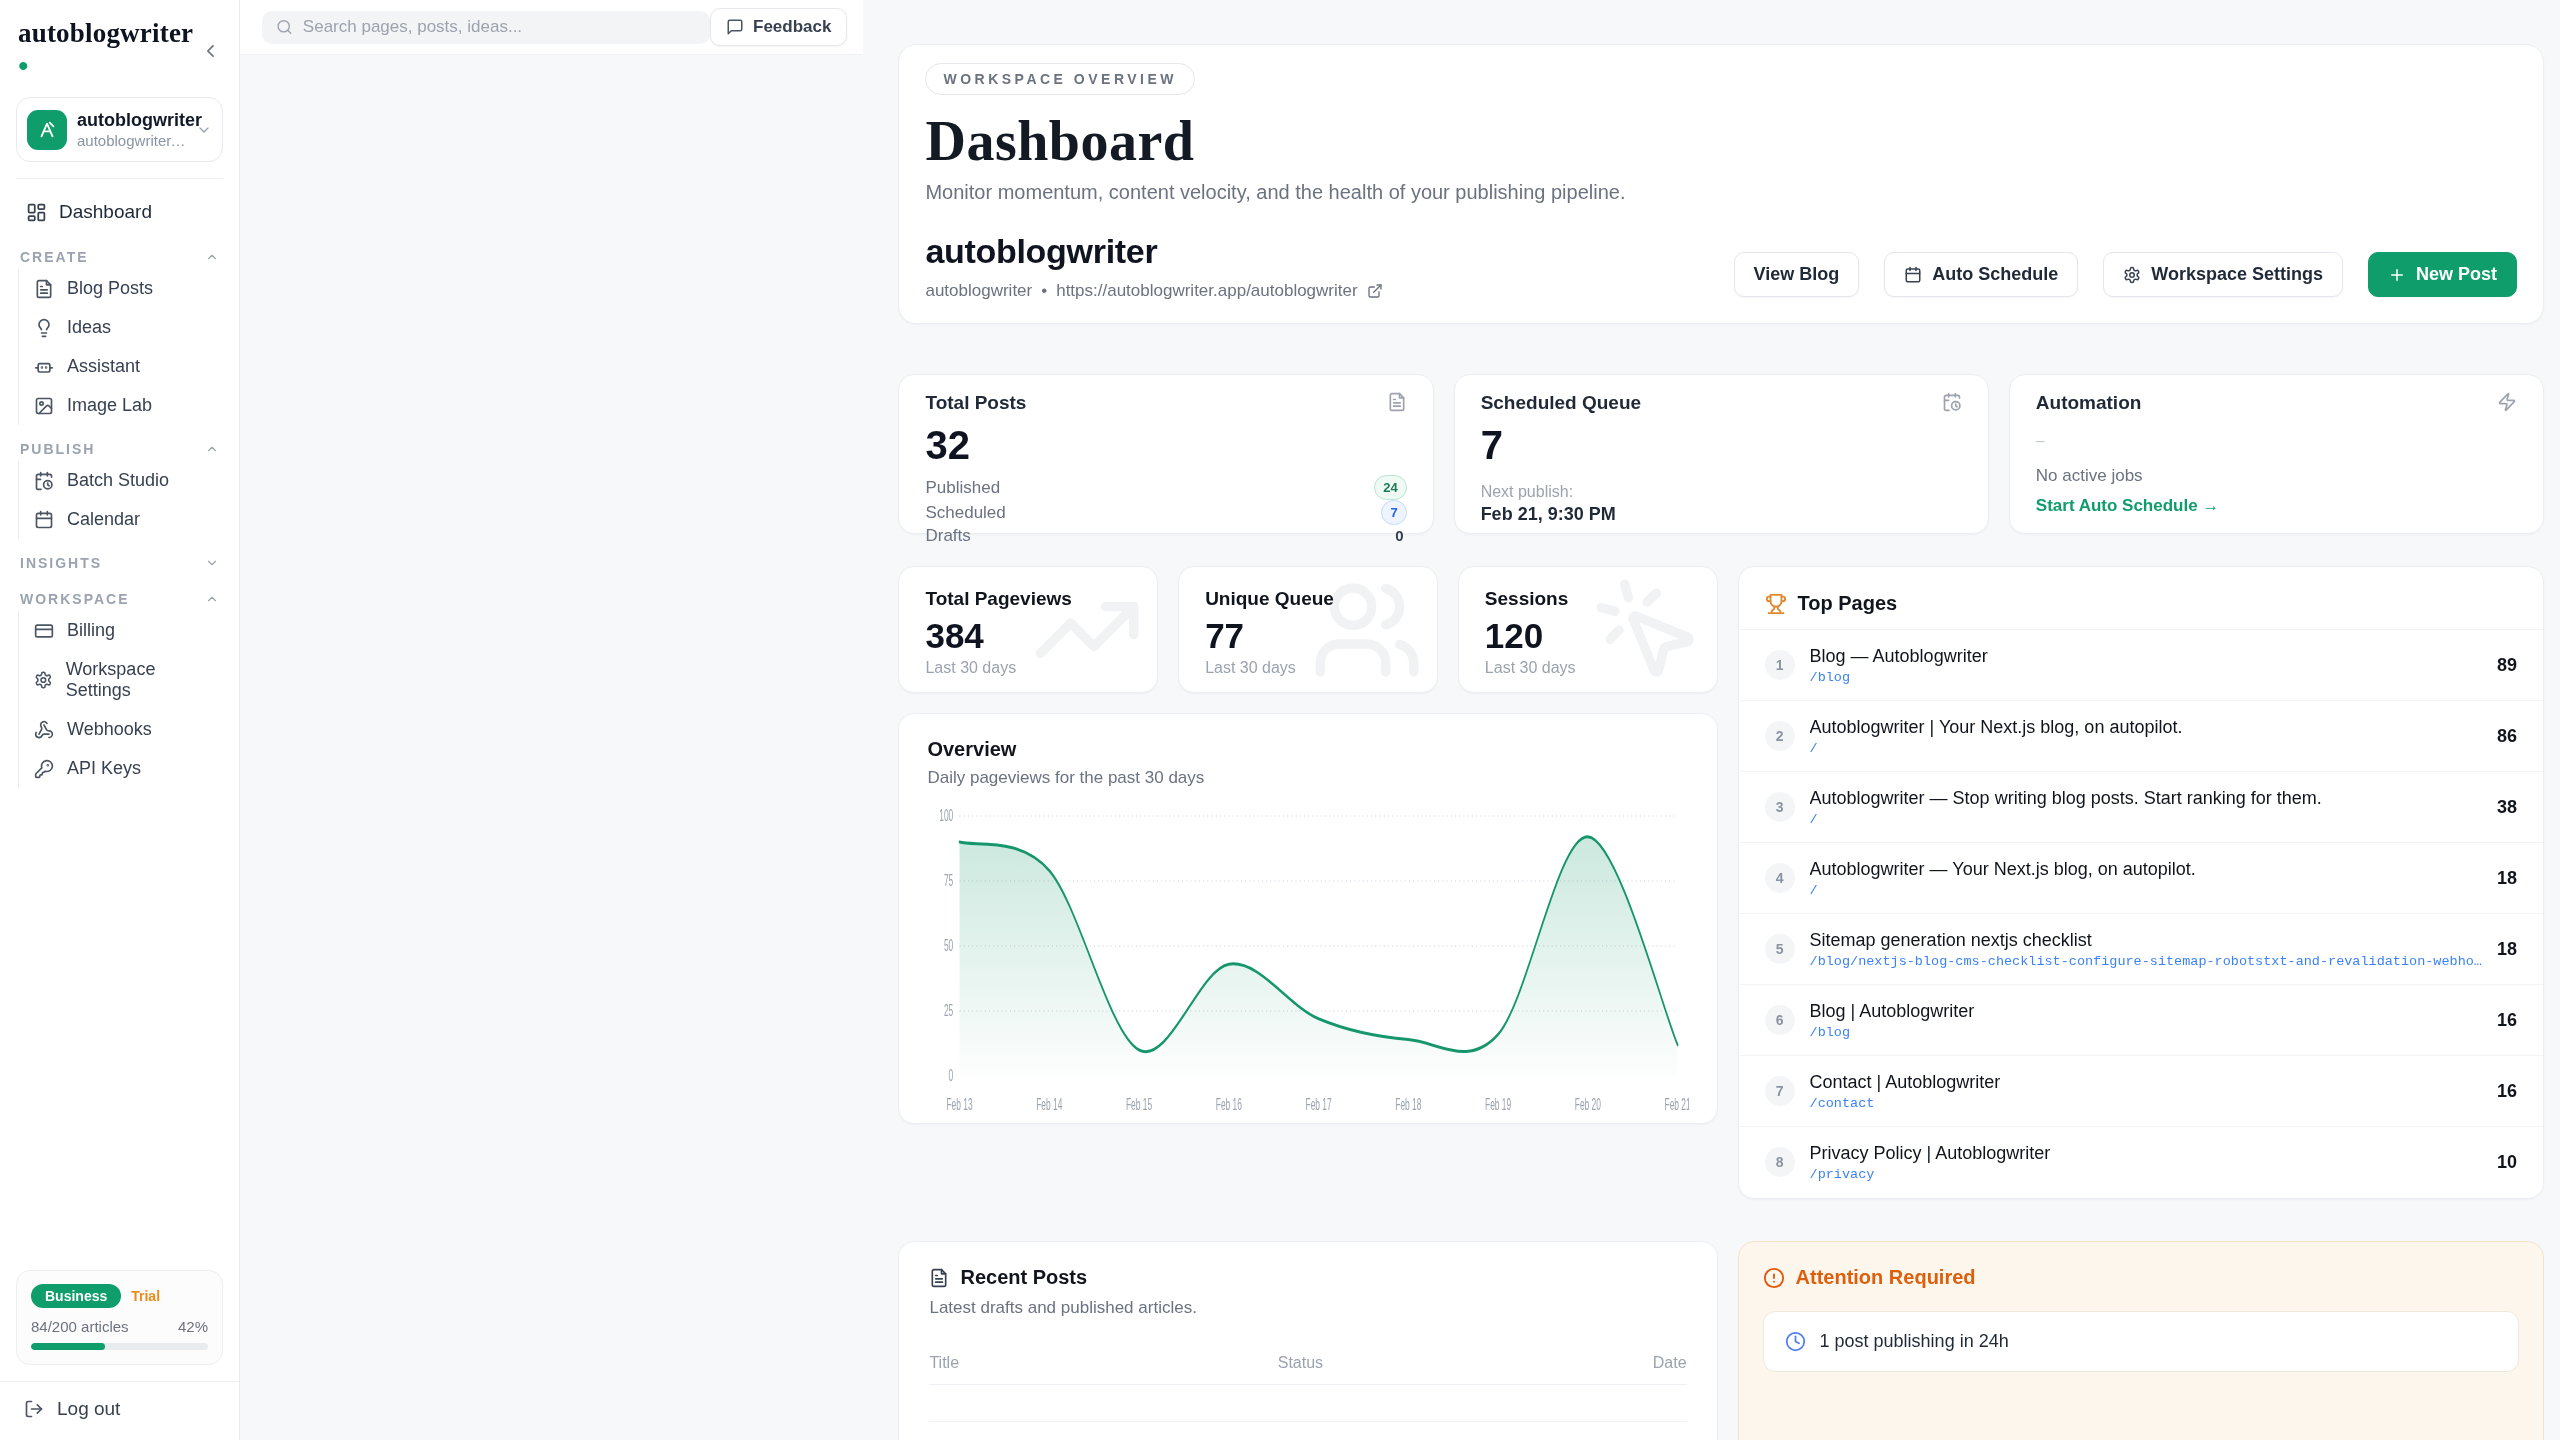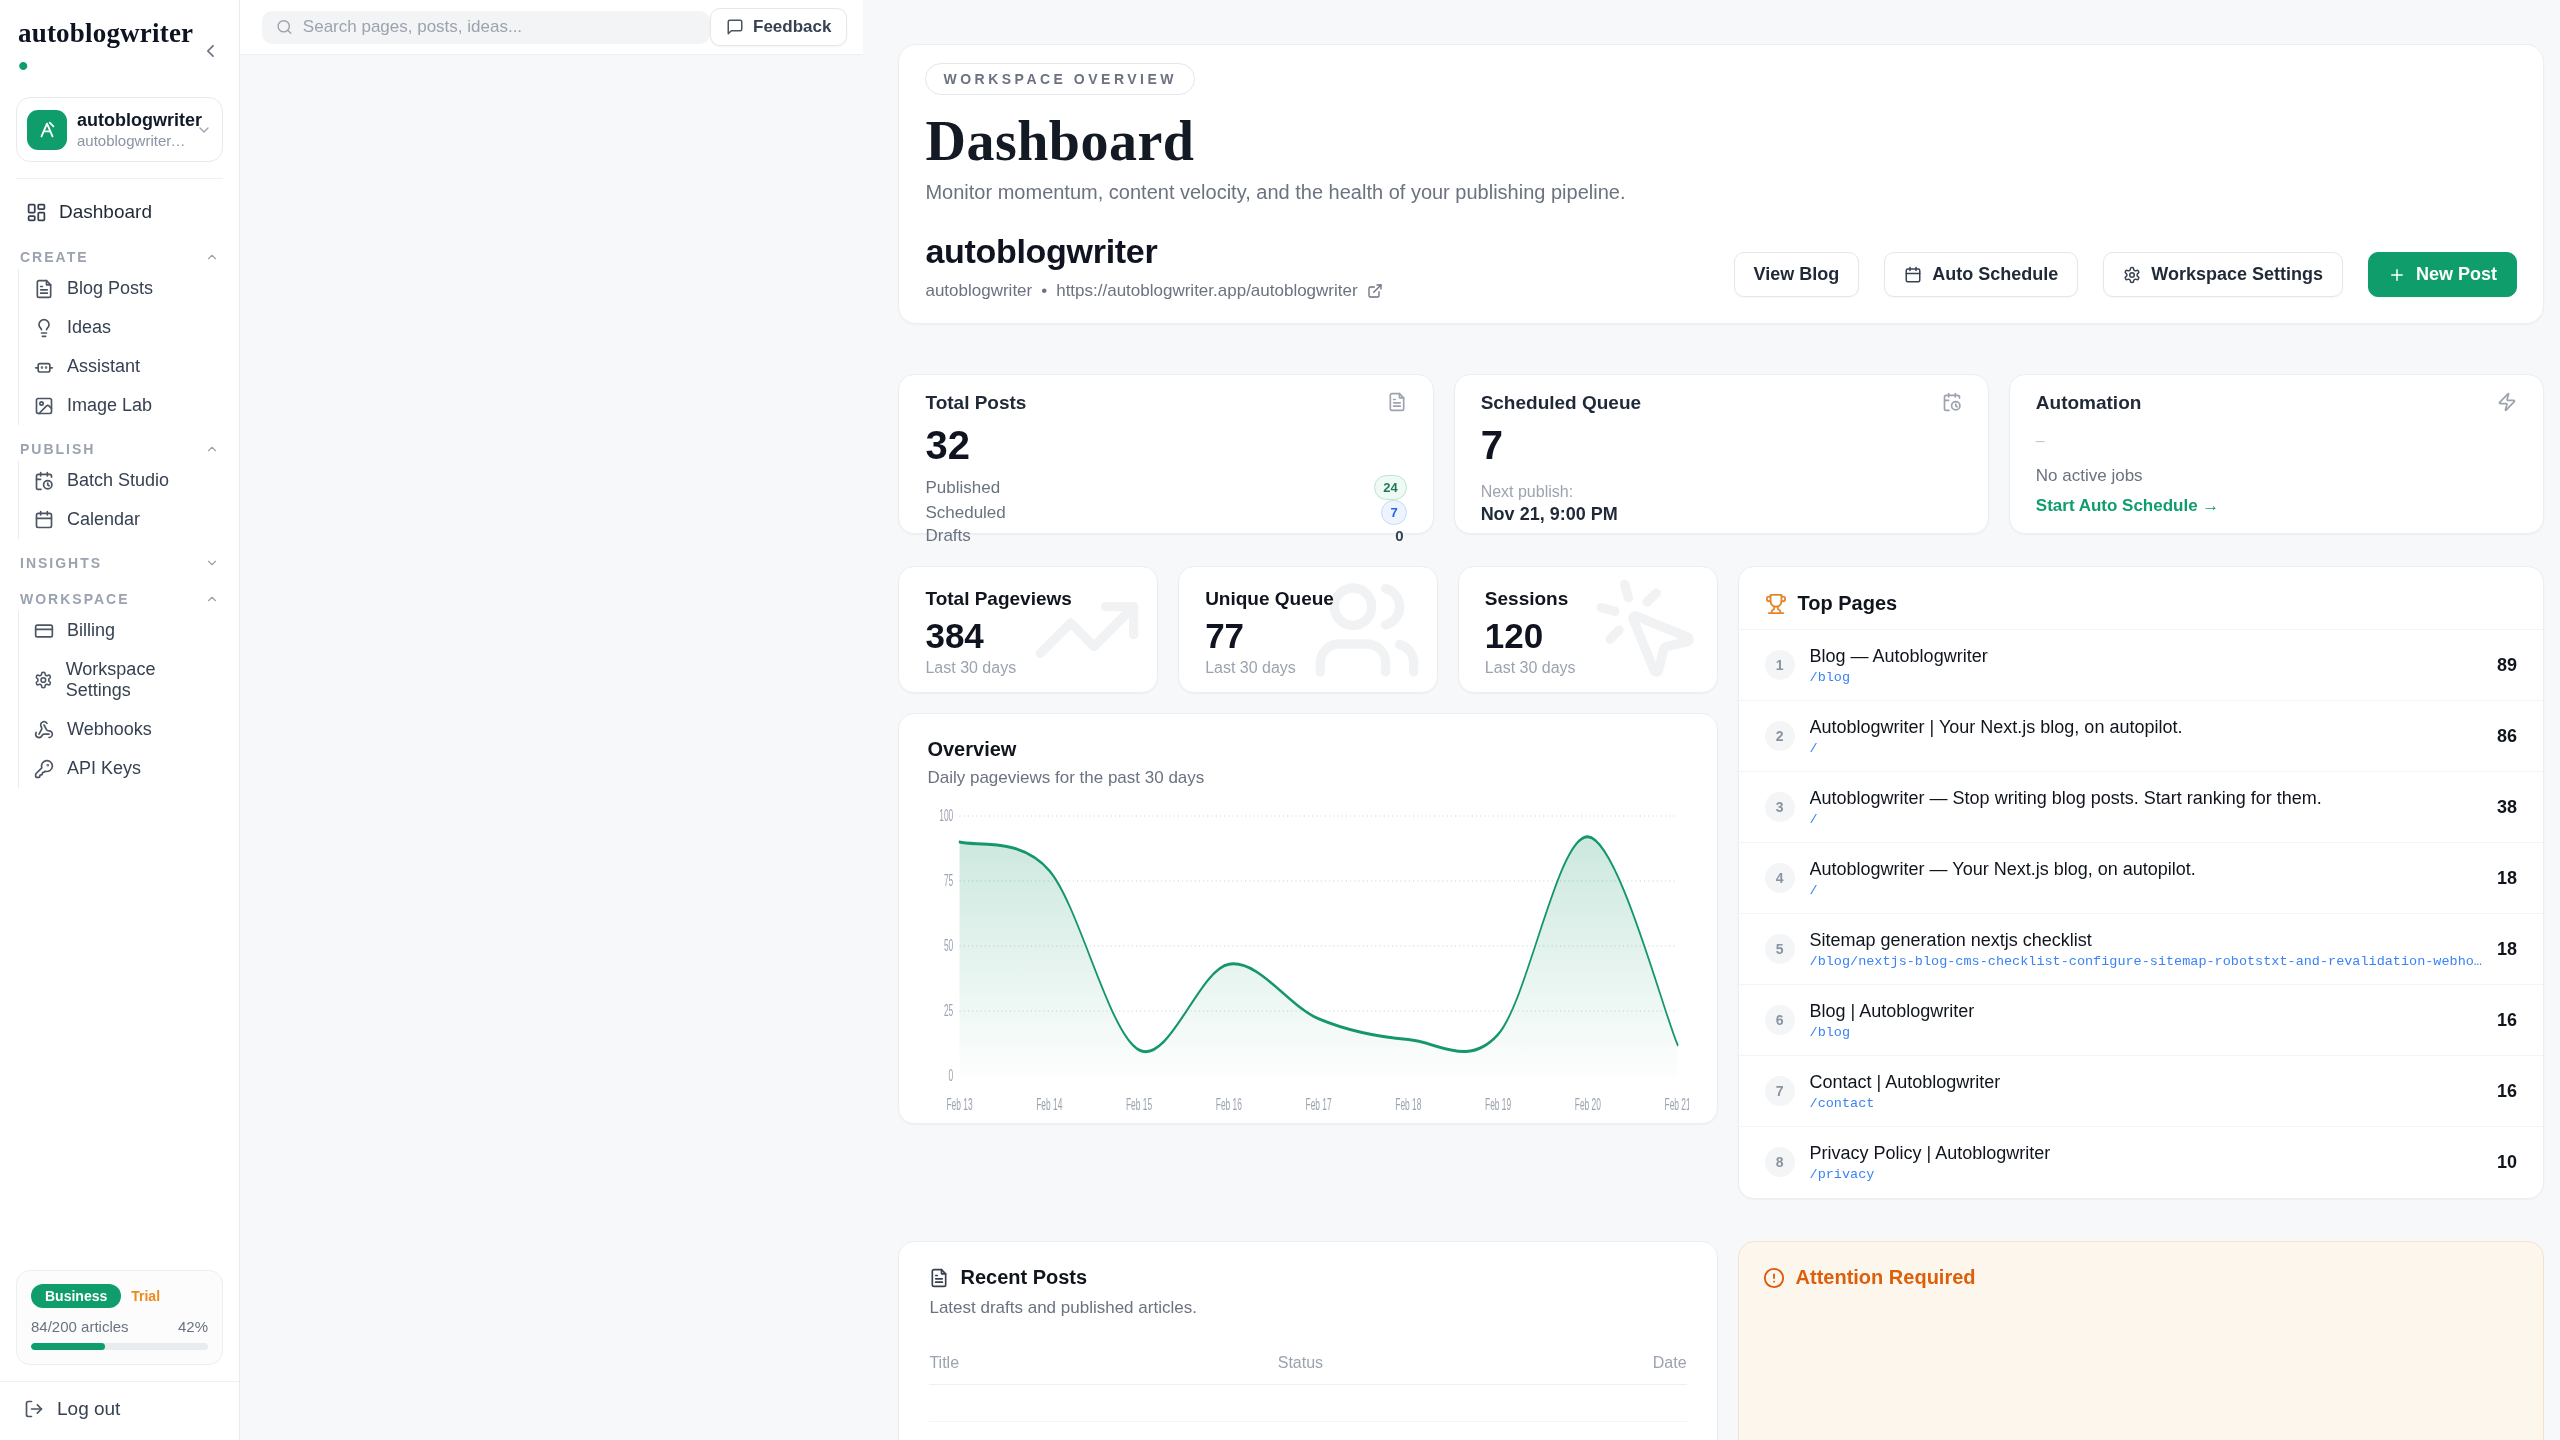--- a/index.html
+++ b/index.html
@@ -514,21 +514,21 @@
 
       <section class="card stat-card">
         <div class="stat-head">
           <span class="stat-title">Scheduled Queue</span>
           <svg class="ic">
               <use href="#i-calclock"></use>
             </svg>
         </div>
         <div class="stat-value">7</div>
         <div class="next-label">Next publish:</div>
-        <div class="next-value">Nov 21, 9:00 PM</div>
+        <div class="next-value">Feb 21, 9:30 PM</div>
       </section>
 
       <section class="card stat-card">
         <div class="stat-head">
           <span class="stat-title">Automation</span>
           <svg class="ic">
               <use href="#i-zap"></use>
             </svg>
         </div>
         <div class="auto-dash">–</div>
@@ -702,18 +702,24 @@
             </div>
         </section>
 
         <section class="attention-card">
           <div class="at-head">
             <svg class="ic">
                 <use href="#i-alert"></use>
               </svg>
             <span class="at-title">Attention Required</span>
           </div>
+          <div class="at-item">
+            <svg class="ic">
+                <use href="#i-clock"></use>
+              </svg>
+            <span class="at-text">1 post publishing in 24h</span>
+          </div>
         </section>
       </div>
     </div>
 
   </div>
 </div>
 
 </body></html>

